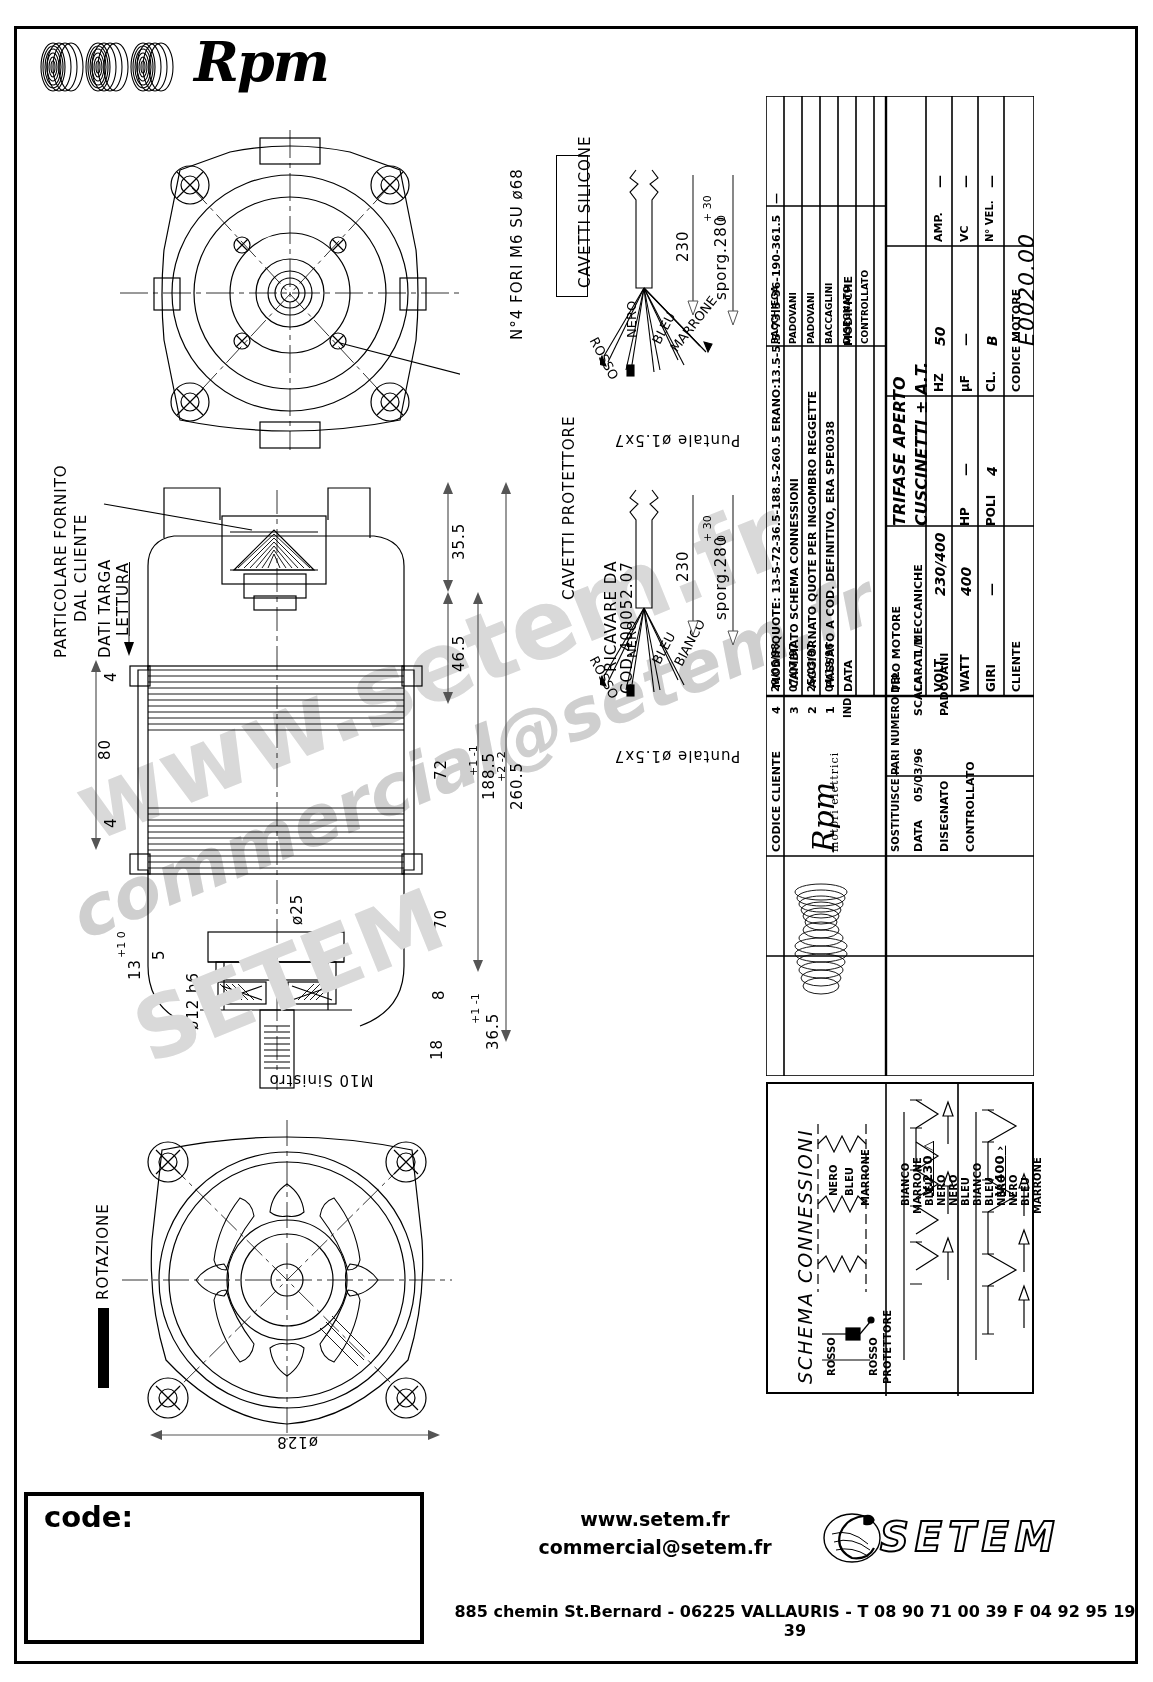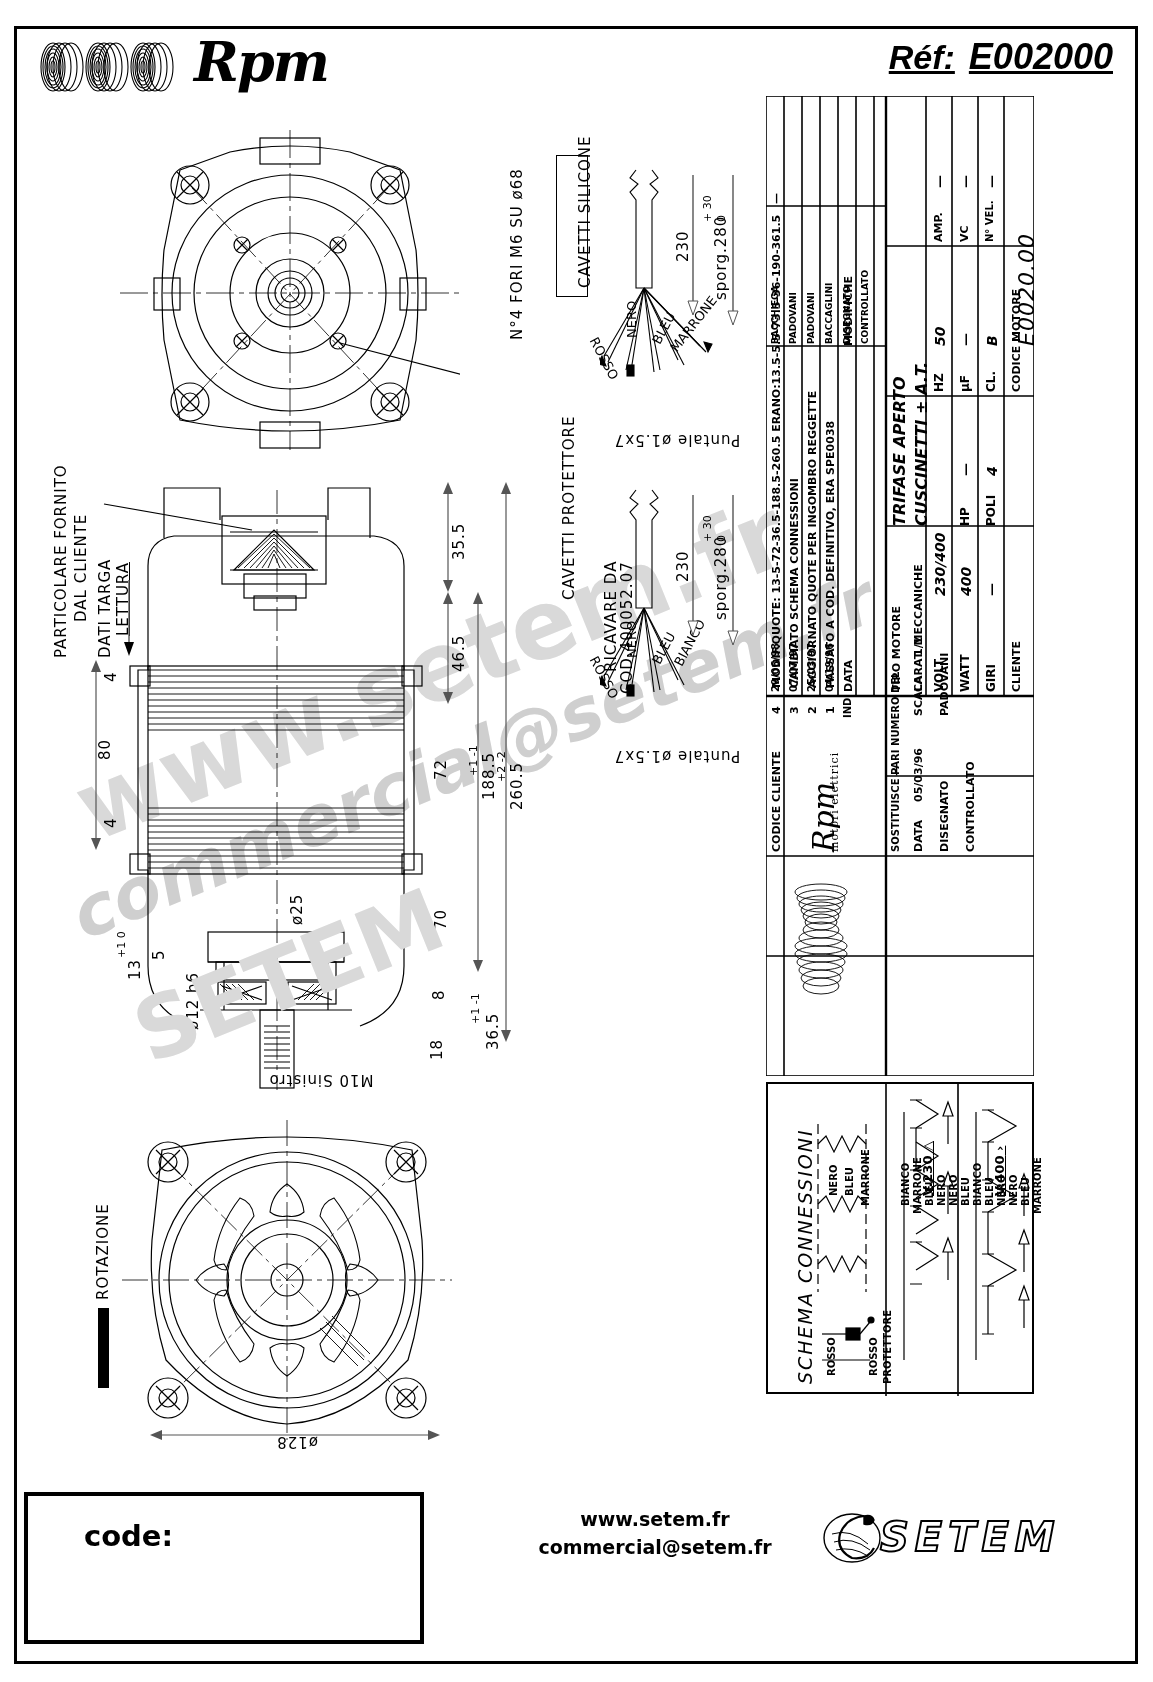--- a/index.html
+++ b/index.html
@@ -17,21 +17,21 @@
   
   #logo-rpm{left:38px;top:30px;font-style:italic;font-weight:bold;font-size:54px;font-family:"DejaVu Serif",serif;letter-spacing:-2px;}
   .coil{display:inline-block;vertical-align:middle;margin-right:6px;}
   #ref-block{right:40px;top:36px;text-align:right;}
   #ref-block .lbl{font-style:italic;font-weight:bold;font-size:34px;letter-spacing:0px;text-decoration:underline;}
   #ref-block .val{font-style:italic;font-weight:bold;font-size:36px;margin-left:14px;text-decoration:underline;}
 
   
   #footer{position:absolute;left:20px;top:1484px;width:1112px;height:170px;}
   #code-box{position:absolute;left:4px;top:8px;width:400px;height:152px;border:4px solid #000;box-sizing:border-box;background:#fff;}
-  #code-label{position:absolute;left:16px;top:23px;font-size:29px;font-weight:bold;font-family:"DejaVu Sans",sans-serif;margin-left:40px;}
+  #code-label{position:absolute;left:16px;top:4px;font-size:29px;font-weight:bold;font-family:"DejaVu Sans",sans-serif;}
   #code-value{position:absolute;left:22px;top:44px;font-size:60px;font-weight:bold;font-family:"DejaVu Sans",sans-serif;letter-spacing:-1px;}
   #web-lines{position:absolute;left:470px;top:22px;width:330px;text-align:center;font-size:19px;font-weight:bold;font-family:"DejaVu Sans",sans-serif;line-height:1.45;}
   #setem-logo{position:absolute;left:800px;top:20px;width:300px;height:62px;}
   #setem-word{position:absolute;left:60px;top:10px;font-size:40px;font-weight:bold;font-style:italic;letter-spacing:6px;color:#fff;-webkit-text-stroke:2px #000;font-family:"DejaVu Sans",sans-serif;}
   #addr{position:absolute;left:430px;top:118px;width:690px;text-align:center;font-size:16px;font-weight:bold;font-family:"DejaVu Sans",sans-serif;}
 
   
   #wm{position:absolute;left:0;top:0;width:1153px;height:1682px;pointer-events:none;}
   .wmtext{position:absolute;color:#d9d9d9;font-weight:bold;font-family:"DejaVu Sans",sans-serif;white-space:nowrap;}
   #wm1{left:60px;top:760px;font-size:96px;transform:rotate(-22deg);transform-origin:0 0;}
@@ -91,23 +91,20 @@
           <ellipse cx="15" cy="26" rx="4" ry="10"></ellipse>
             <ellipse cx="15" cy="26" rx="2" ry="6"></ellipse>
           <ellipse cx="21" cy="26" rx="12" ry="24"></ellipse>
             <ellipse cx="27" cy="26" rx="12" ry="24"></ellipse>
           <ellipse cx="33" cy="26" rx="12" ry="24"></ellipse>
         </g>
       </g>
     </svg><span>Rpm</span>
   </div>
 
-  <div class="abs" id="ref-block">
-    <span class="lbl">Réf:</span><span class="val">E002000</span>
-  </div>
 
   <div id="wm">
     <div class="wmtext" id="wm1">www.setem.fr</div>
     <div class="wmtext" id="wm3">commercial@setem.fr</div>
   </div>
 
   <svg class="abs" style="left:120px;top:130px;" width="340" height="320" viewBox="0 0 340 320">
     <g stroke="#000" fill="none" stroke-width="1.2">
 
       <path d="M60 40 L110 22 Q170 10 230 22 L280 40 L296 120 Q300 165 296 210 L280 290 Q170 312 60 290 L44 210 Q40 165 44 120 Z"></path>
@@ -672,15 +669,16 @@
           <ellipse cx="32" cy="34" rx="28" ry="24"></ellipse>
           <path d="M44 12 Q26 14 20 30 Q16 46 32 54 Q48 56 54 44" stroke-width="2.2"></path>
           <path d="M44 12 Q52 10 54 16 Q52 22 44 20 Z" fill="#000"></path>
           <path d="M12 30 Q30 24 48 40" stroke-width="1"></path>
           <path d="M14 38 Q32 32 50 46" stroke-width="1"></path>
           <path d="M16 46 Q32 42 48 52" stroke-width="1"></path>
         </g>
       </svg>
       <div id="setem-word">SETEM</div>
     </div>
+    <div id="addr">885 chemin St.Bernard  -  06225 VALLAURIS  -  T 08 90 71 00 39   F 04 92 95 19 39</div>
   </div>
 
 </div>
 
 </body></html>

